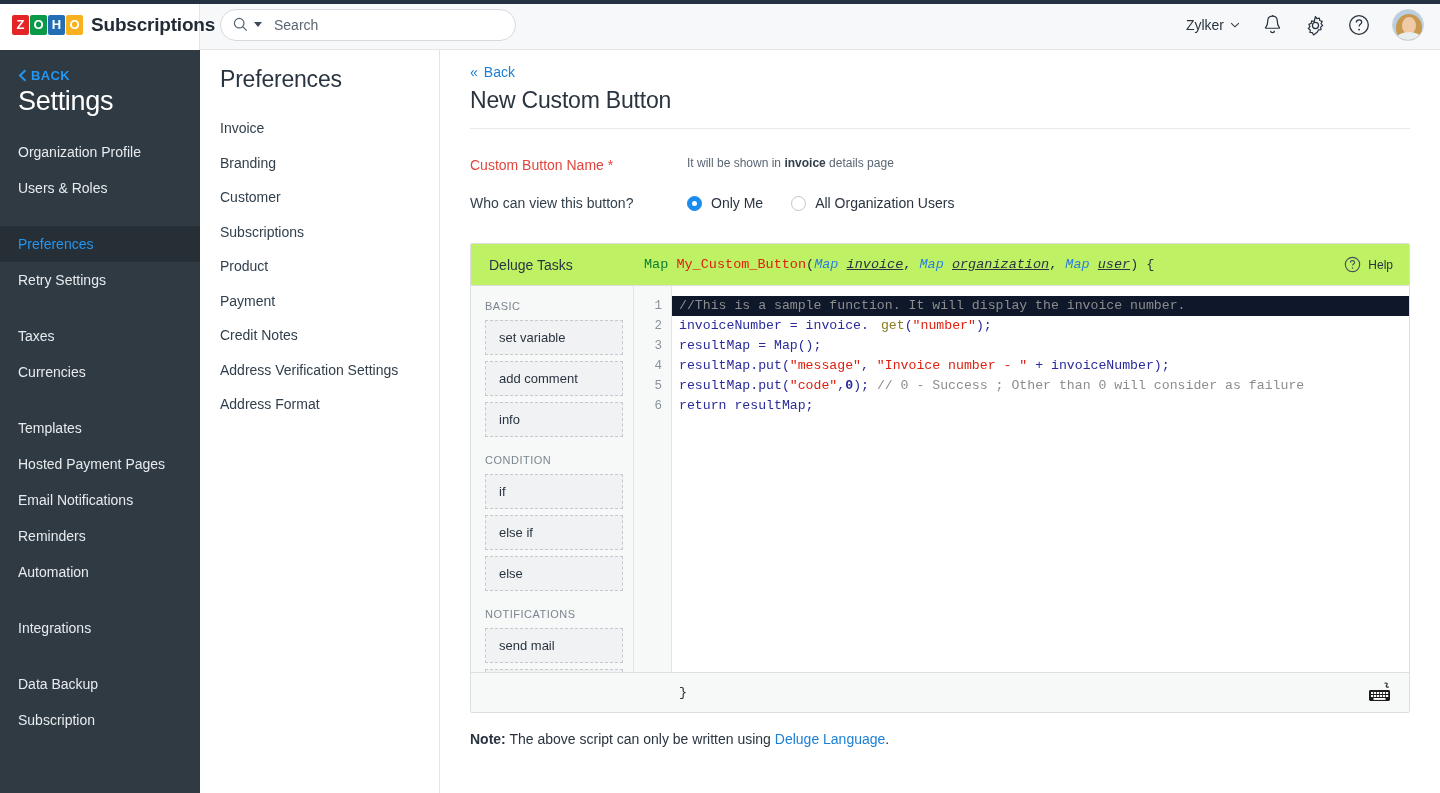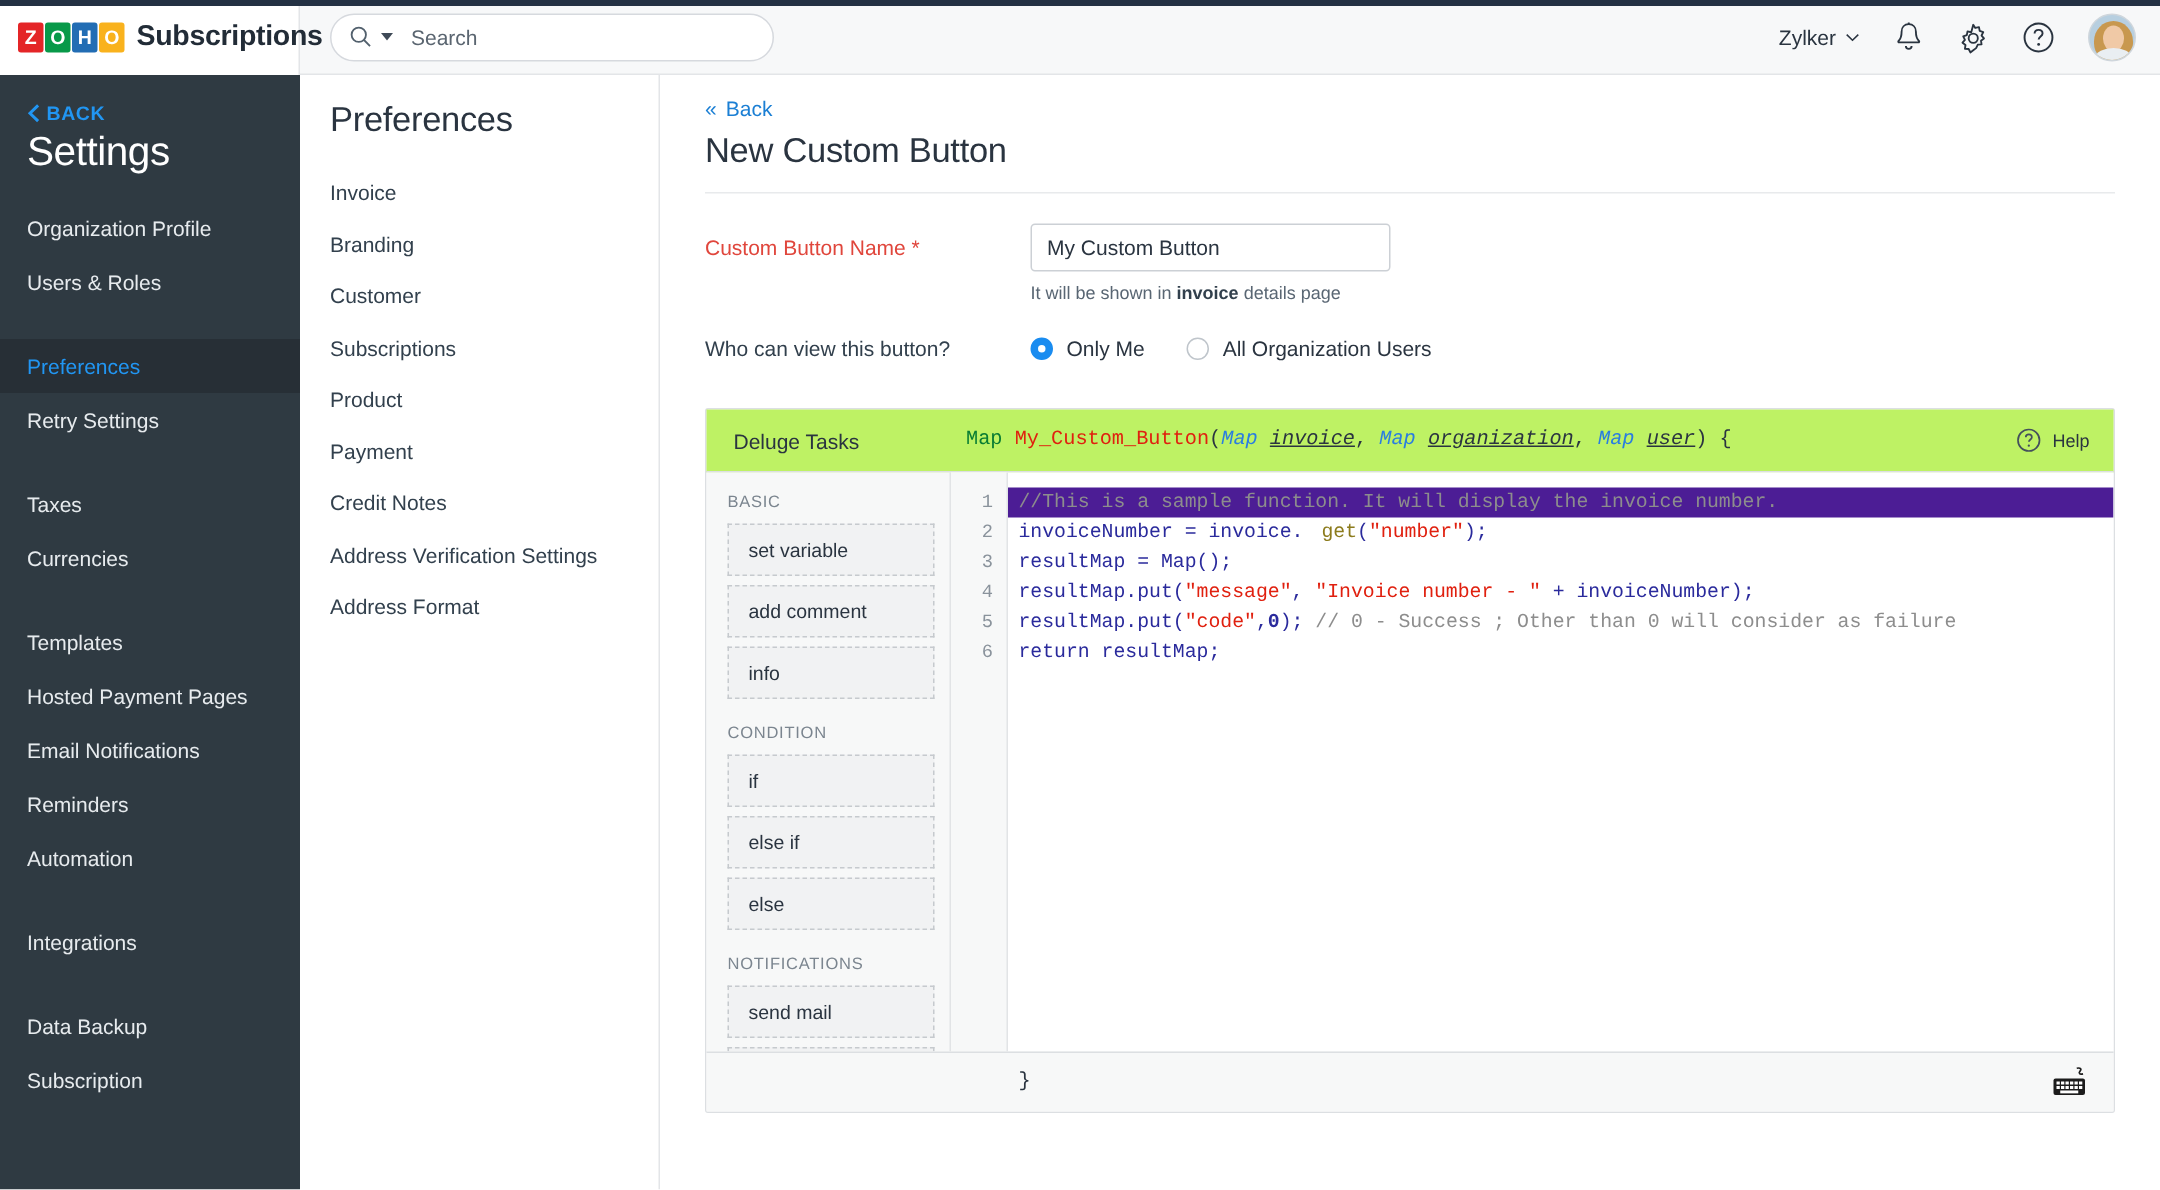--- a/index.html
+++ b/index.html
@@ -211,21 +211,21 @@
     font-family: "Liberation Mono", monospace; font-size: 12.5px;
     color: #8a939c; line-height: 20px; padding-right: 9px;
   }
   .code {
     flex: 1; padding-top: 10px; overflow: hidden; min-width: 0;
   }
   .code-line {
     font-family: "Liberation Mono", monospace; font-size: 13.2px;
     line-height: 20px; white-space: pre; padding-left: 7px; color: #2a2a9c;
   }
-  .code-line.hl { background: #4c1d95; }
+  .code-line.hl { background: #0f172a; }
   .cm { color: #8d8d8d; }
   .str { color: #e0200f; }
   .fn-get { color: #8c7b1c; margin-left: 12px; }
   .num { color: #2a2a9c; font-weight: bold; }
   .kw { color: #2a2a9c; }
 
   .ed-foot {
     height: 40px; background: #f7f8f8; border-top: 1px solid #dcdfe2;
     display: flex; align-items: center; flex-shrink: 0;
   }
@@ -362,21 +362,20 @@
   <div class="main">
     <div class="back2">
       <span class="chev">«</span>
       <span>Back</span>
     </div>
     <div class="page-title">New Custom Button</div>
 
     <div class="form-row">
       <div class="form-label req">Custom Button Name *</div>
       <div>
-        <input class="text-input" value="My Custom Button" style="">
         <div class="helper">
           <span>It will be shown in </span><b>invoice</b><span> details page</span>
         </div>
       </div>
     </div>
 
     <div class="radio-row">
       <div class="form-label">Who can view this button?</div>
       <div style="display:flex;align-items:center;">
         <label class="radio-opt">
@@ -462,15 +461,18 @@
                 <rect x="13" y="13" width="2.2" height="2"></rect>
               <rect x="16" y="13" width="2.2" height="2"></rect>
                 <rect x="19" y="13" width="2.2" height="2"></rect>
               <rect x="6.5" y="16" width="12" height="1.9"></rect>
             </g>
           </svg>
         </div>
       </div>
     </div>
 
+    <div class="note">
+      <b>Note:</b><span> The above script can only be written using </span><a>Deluge Language</a><span>.</span>
+    </div>
   </div>
 
 </div>
 
 </body></html>

